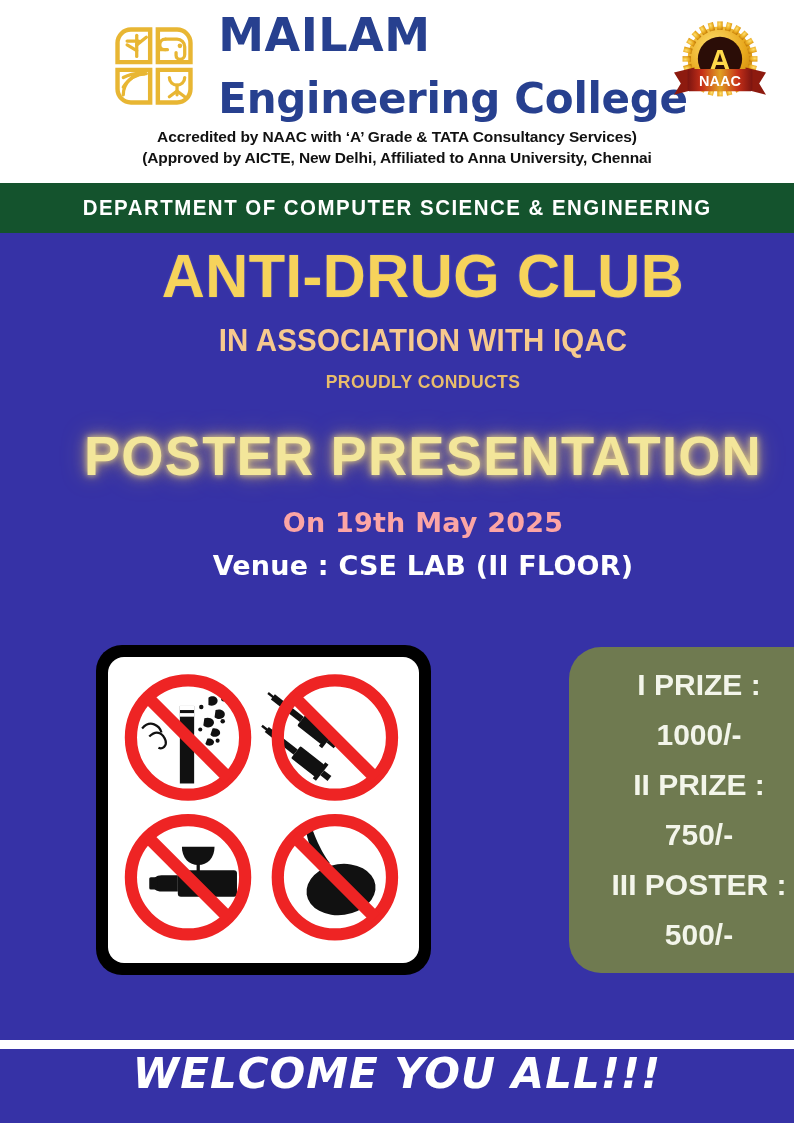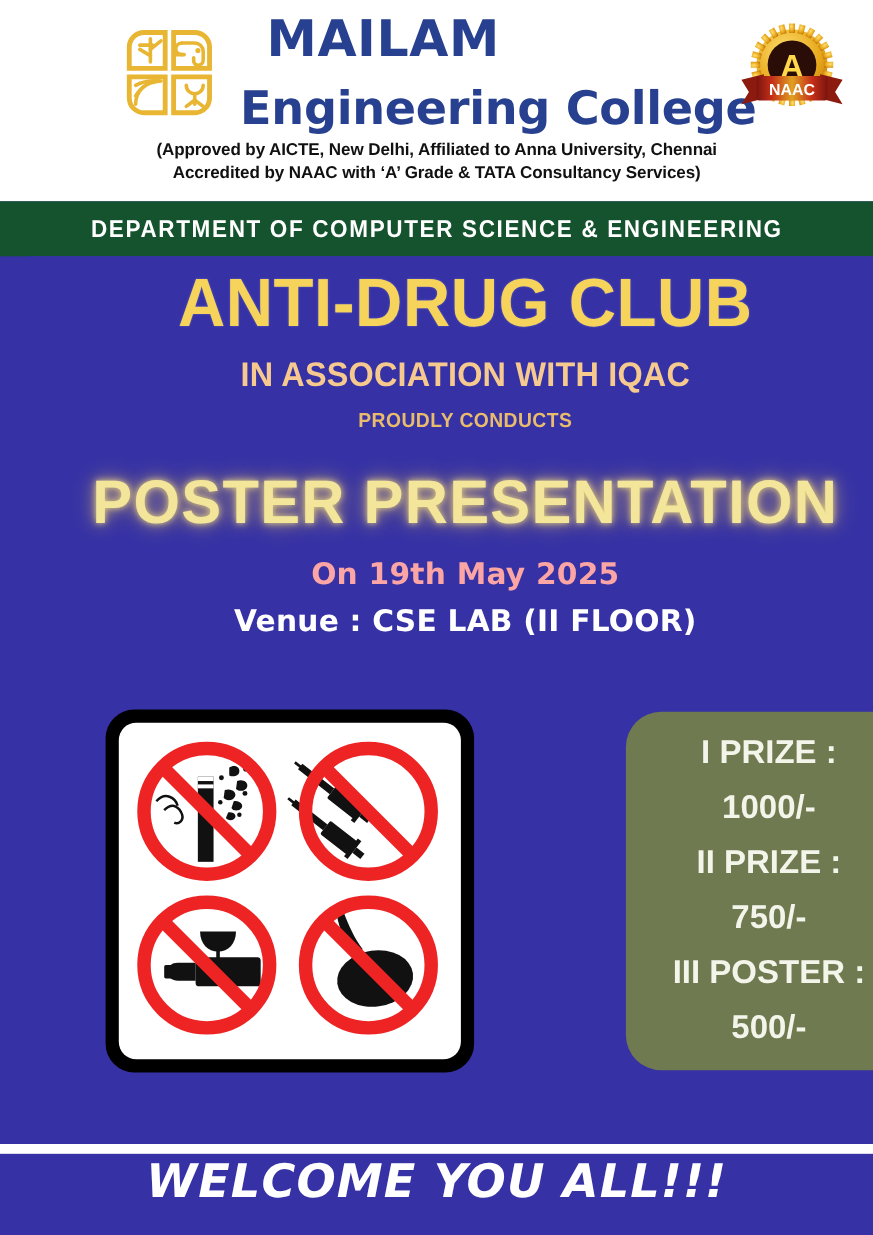--- a/index.html
+++ b/index.html
@@ -48,21 +48,20 @@
     flex-direction: column;
     justify-content: center;
     line-height: 1;
   }
   .college-name .line1 {
     font-family: "DejaVu Sans", sans-serif;
     font-weight: 700;
     font-size: 46px;
     letter-spacing: 0.5px;
     color: #27408f;
-    margin-left: 24px;
   }
   .college-name .line2 {
     font-family: "DejaVu Sans", sans-serif;
     font-weight: 700;
     font-size: 42px;
     letter-spacing: -0.3px;
     color: #27408f;
     margin-top: 20px;
   }
   .naac-badge {
@@ -375,22 +374,22 @@
         <text x="0" y="13" text-anchor="middle" font-family="'Liberation Sans', sans-serif" font-size="34" font-weight="700" fill="#ffd94a">A</text>
       </g>
 
       <path d="M6 64 L30 58 L30 84 L6 90 L14 77 Z" fill="#8d1a0f"></path>
       <path d="M114 64 L90 58 L90 84 L114 90 L106 77 Z" fill="#8d1a0f"></path>
       <rect x="22" y="60" width="76" height="26" rx="3" fill="url(#ribg)"></rect>
       <text x="60" y="80" text-anchor="middle" font-family="'Liberation Sans', sans-serif" font-size="17" font-weight="700" fill="#ffffff">NAAC</text>
     </svg>
 
     <div class="affil">
+      <div>Accredited by NAAC with ‘A’ Grade &amp; TATA Consultancy Services)</div>
       <div>(Approved by AICTE, New Delhi, Affiliated to Anna University, Chennai</div>
-      <div>Accredited by NAAC with ‘A’ Grade &amp; TATA Consultancy Services)</div>
     </div>
   </div>
 
   <div class="dept-banner">
     <span>DEPARTMENT OF COMPUTER SCIENCE &amp; ENGINEERING</span>
   </div>
 
   <div class="body-area">
 
     <div class="club-title">ANTI-DRUG CLUB</div>

